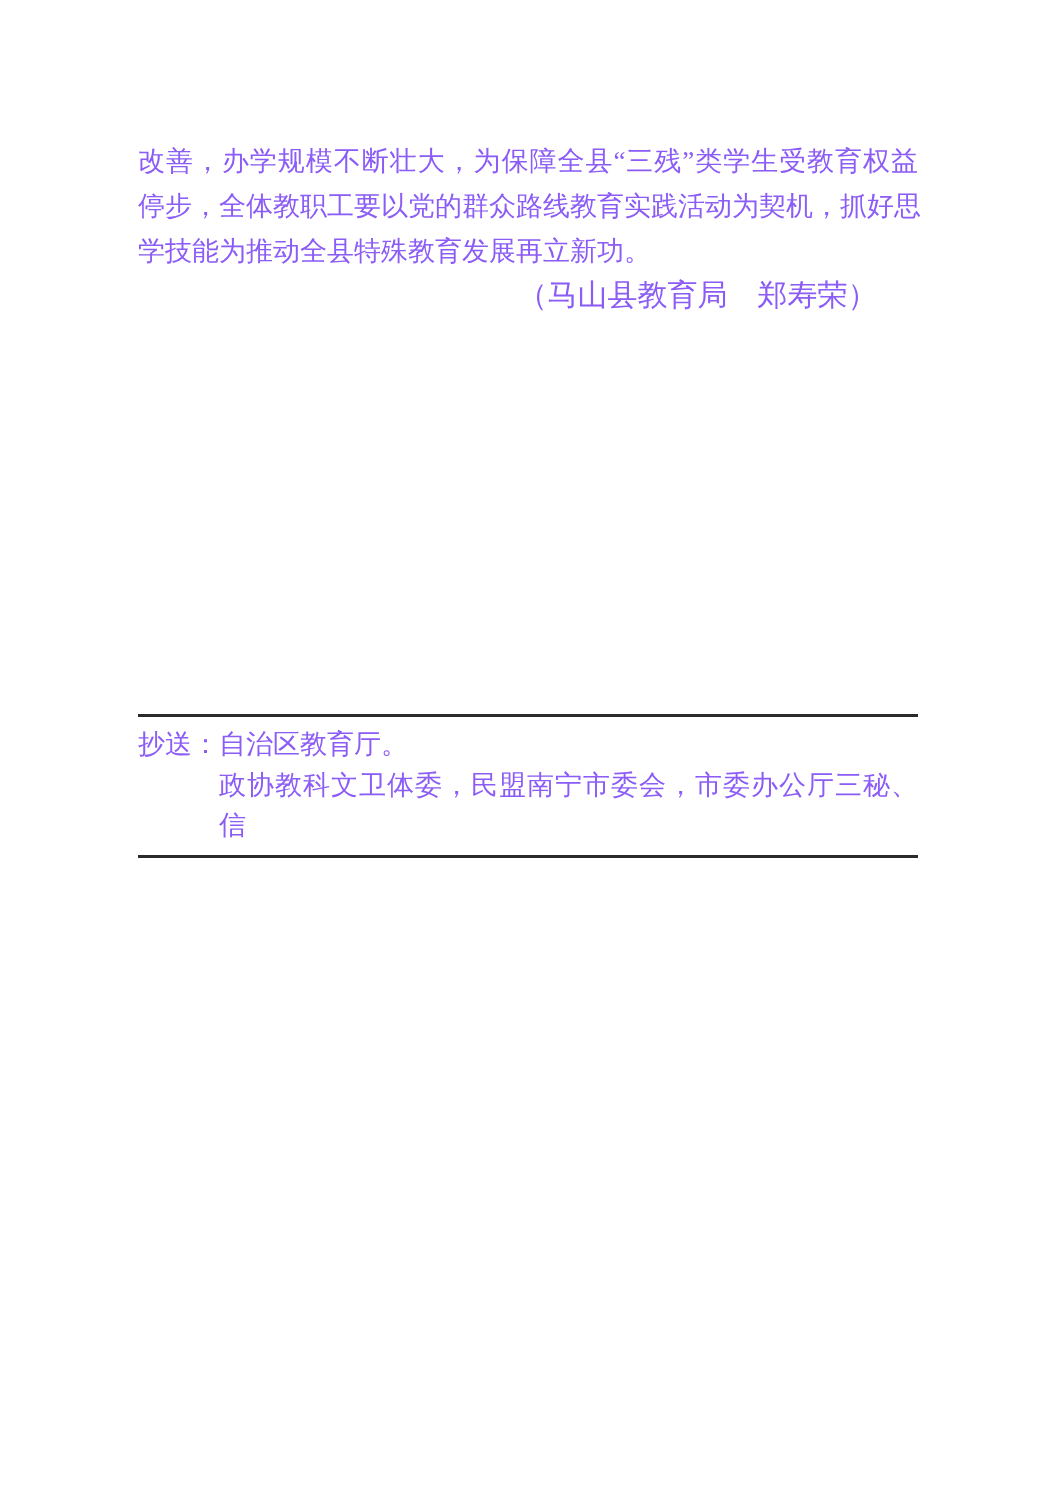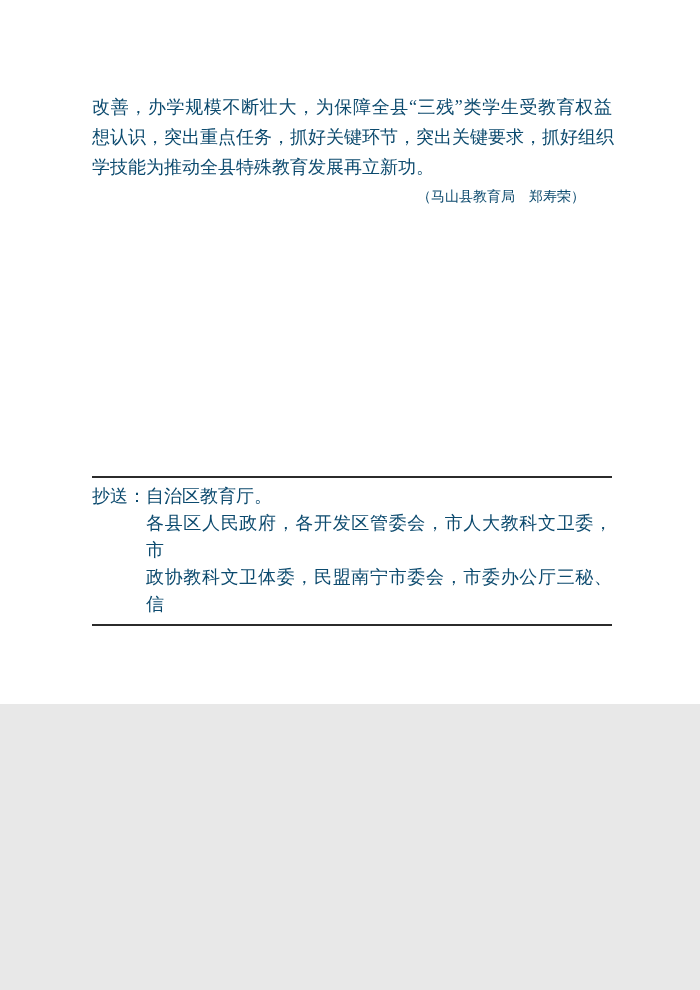--- a/index.html
+++ b/index.html
@@ -1,22 +1,22 @@
 <!DOCTYPE html>
 <html><head>
 <meta charset="utf-8">
 <style>
   html, body { margin: 0; padding: 0; background: #e8e8e8; }
   .page {
     position: relative;
     width: 700px;
-    height: 704px;
+    height: 990px;
     margin: 0 auto;
     background: #ffffff;
-    color: #0c4a6e;
+    color: #8b5cf6;
     font-family: "Liberation Serif", "DejaVu Serif", serif;
     overflow: hidden;
   }
   .content {
     position: absolute;
     top: 0; left: 0; right: 0;
     padding: 92px 88px 0 92px;
   }
   .doc-body .line {
     font-size: 18px;
@@ -27,21 +27,21 @@
     white-space: normal;
     text-align: justify;
     text-align-last: justify;
     text-justify: inter-character;
   }
   .last-line {
     text-align: center;
     text-align-last: left;
   }
   .signature {
-    font-size: 14px;
+    font-size: 20px;
     line-height: 30px;
     text-align: right;
     padding-right: 27px;
   }
   .spacer { height: 264px; }
   .copy-section {
     display: flex;
     border-top: 2px solid #2b2b2b;
     border-bottom: 2px solid #2b2b2b;
     padding: 5px 0 6px 0;
@@ -59,35 +59,34 @@
   .copy-para { margin: 0; }
 </style>
 </head>
 <body>
 
 <div class="page">
   <div class="content">
 
     <div class="doc-body">
       <div class="line j">改善，办学规模不断壮大，为保障全县“三残”类学生受教育权益</div>
-      <div class="line j">想认识，突出重点任务，抓好关键环节，突出关键要求，抓好组织</div>
+      <div class="line j">停步，全体教职工要以党的群众路线教育实践活动为契机，抓好思</div>
       <div class="line last-line">学技能为推动全县特殊教育发展再立新功。</div>
       <div class="signature">（马山县教育局　郑寿荣）</div>
     </div>
 
     <div class="spacer"></div>
 
     <div class="copy-section">
       <div class="copy-label">抄送：</div>
       <div class="copy-content">
         <div class="copy-para">
           <div class="line last-line">自治区教育厅。</div>
         </div>
         <div class="copy-para">
-          <div class="line j">各县区人民政府，各开发区管委会，市人大教科文卫委，市</div>
           <div class="line j">政协教科文卫体委，民盟南宁市委会，市委办公厅三秘、信</div>
 
         </div>
       </div>
     </div>
 
   </div>
 </div>
 
 </body></html>

